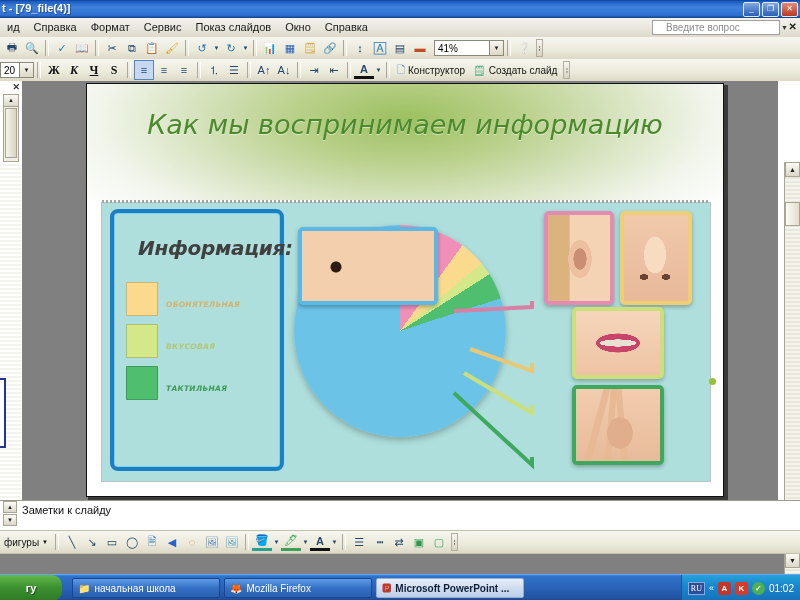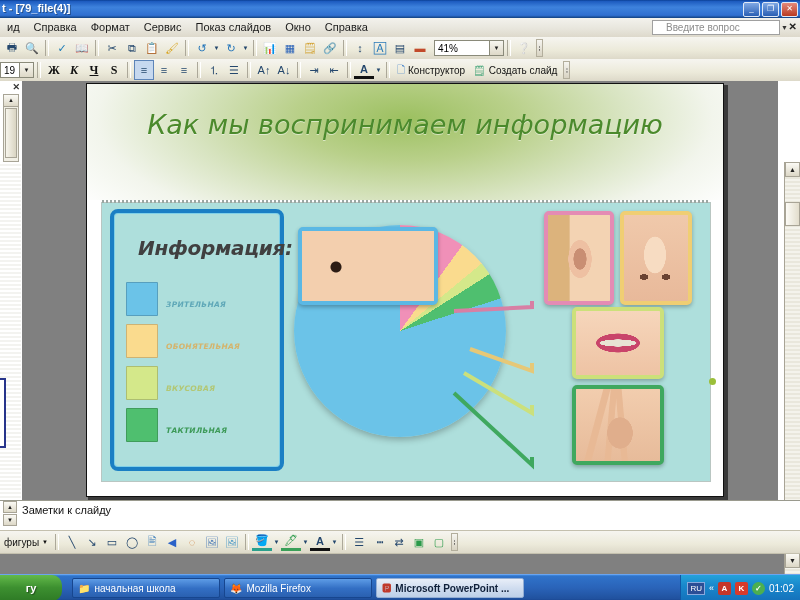--- a/index.html
+++ b/index.html
@@ -280,21 +280,21 @@
   }
   .tray{
     position:absolute;right:0;top:0;height:26px;
     background:linear-gradient(to bottom,#25a2da 0%,#1988cc 40%,#1471bb 100%);
     border-left:1px solid #1257a5;
     display:flex;align-items:center;gap:4px;padding:0 6px;
   }
   .tray .clock{color:#fff;font-size:10px;}
   .ic{width:13px;height:13px;border-radius:2px;display:flex;align-items:center;
       justify-content:center;font-size:8px;color:#fff;font-weight:bold;}
-  .lang{background:#2b4e96;color:#fff;font-size:8px;padding:1px 2px;border:1px solid #89a9dd;}
+  .lang{background:#2b4e96;color:#fff;font-size:8px;padding:1px 2px;border:1px solid #89a9dd;font-family:Liberation Serif, serif;}
 </style>
 </head>
 <body>
 
 <div class="app">
 
   <div class="titlebar">
     <span class="tb-text">t - [79_file(4)]</span>
     <div class="tb-btns">
       <div class="tb-btn">_</div>
@@ -351,21 +351,21 @@
       </div>
       <div class="sep"></div>
       <div class="ticon" style="color:#1f6fbf;">❔</div>
       <div class="grip">⁞</div>
     </div>
   </div>
 
   <div class="toolbar t2">
     <div class="tb-row" style="left:0px;">
       <div class="combo" style="width:34px;margin-left:0px;">
-        <span>19</span>
+        <span>20</span>
         <span class="carat">▼</span>
       </div>
       <div class="sep"></div>
       <div class="ticon fmtbtn">Ж</div>
       <div class="ticon fmtbtn it">К</div>
       <div class="ticon fmtbtn un">Ч</div>
       <div class="ticon fmtbtn">S</div>
       <div class="sep"></div>
       <div class="ticon active-btn">≡</div>
       <div class="ticon">≡</div>
@@ -415,24 +415,20 @@
         <div class="slide-title">
           <div class="t">Как мы воспринимаем информацию</div>
         </div>
 
         <div class="slide-body">
           <div class="dotted-top"></div>
 
           <div class="legend">
             <h3>Информация:</h3>
 
-            <div class="lg-row">
-              <div class="sw" style="background:#6BC3E8;"></div>
-              <div class="lg-label" style="color:#5fa8b8;">ЗРИТЕЛЬНАЯ</div>
-            </div>
             <div class="lg-row">
               <div class="sw" style="background:#FADB8E;"></div>
               <div class="lg-label" style="color:#d4b46c;">ОБОНЯТЕЛЬНАЯ</div>
             </div>
             <div class="lg-row">
               <div class="sw" style="background:#D4E88A;"></div>
               <div class="lg-label" style="color:#b2c774;">ВКУСОВАЯ</div>
             </div>
             <div class="lg-row">
               <div class="sw" style="background:#4FBF6F;"></div>

